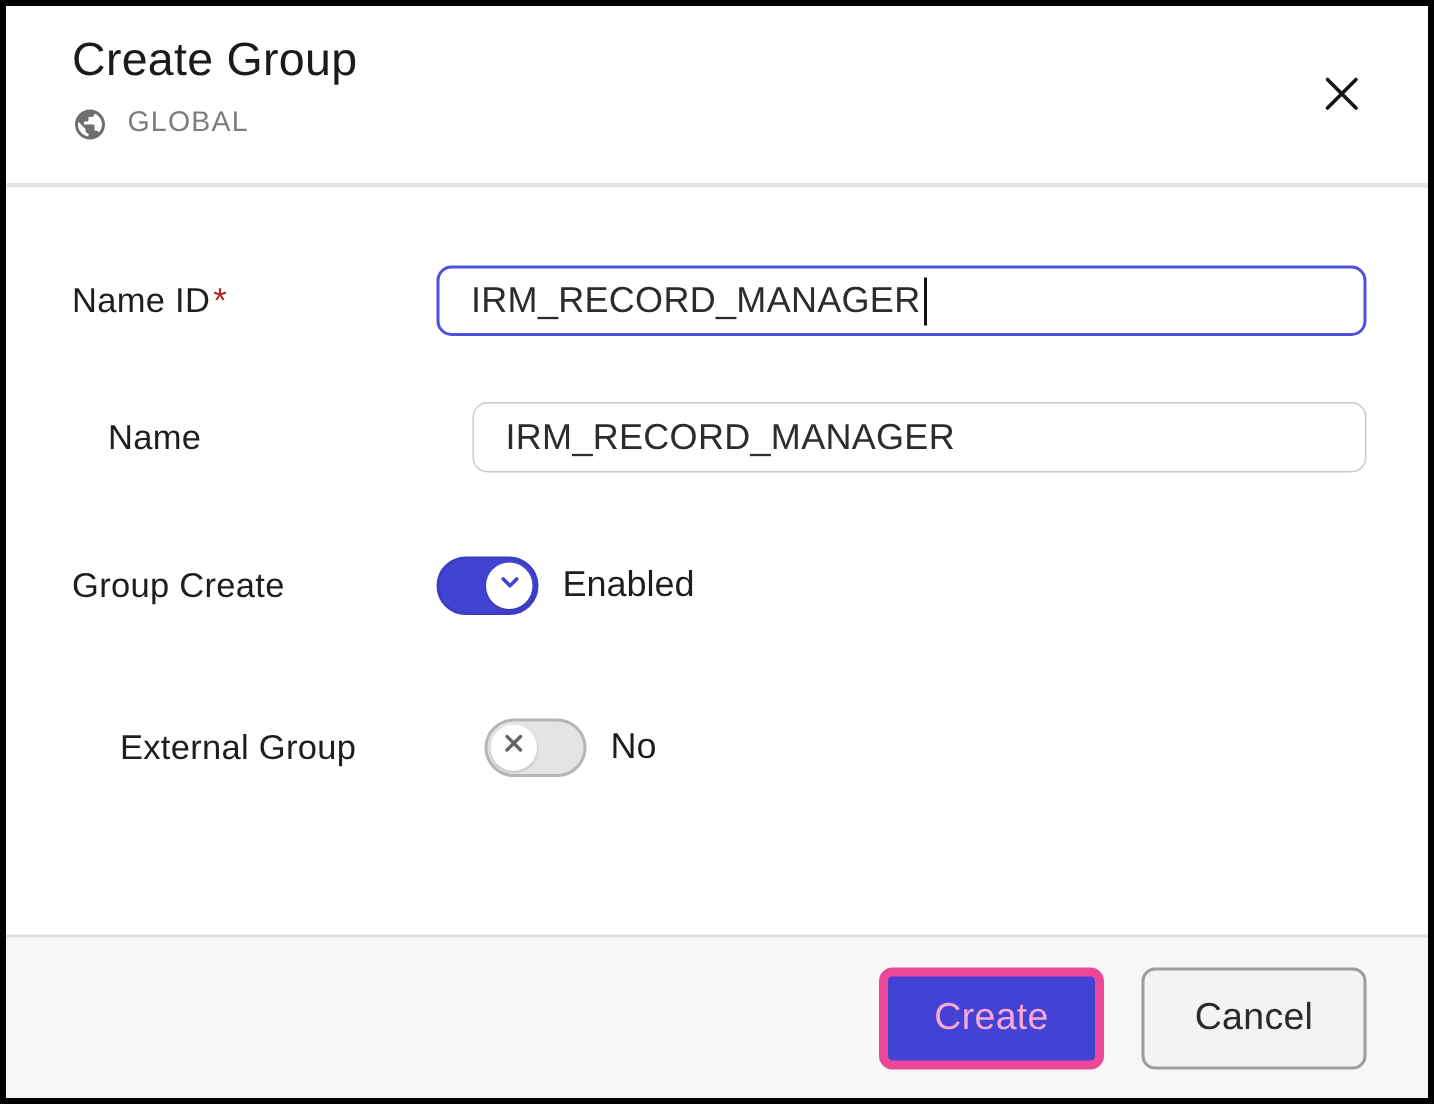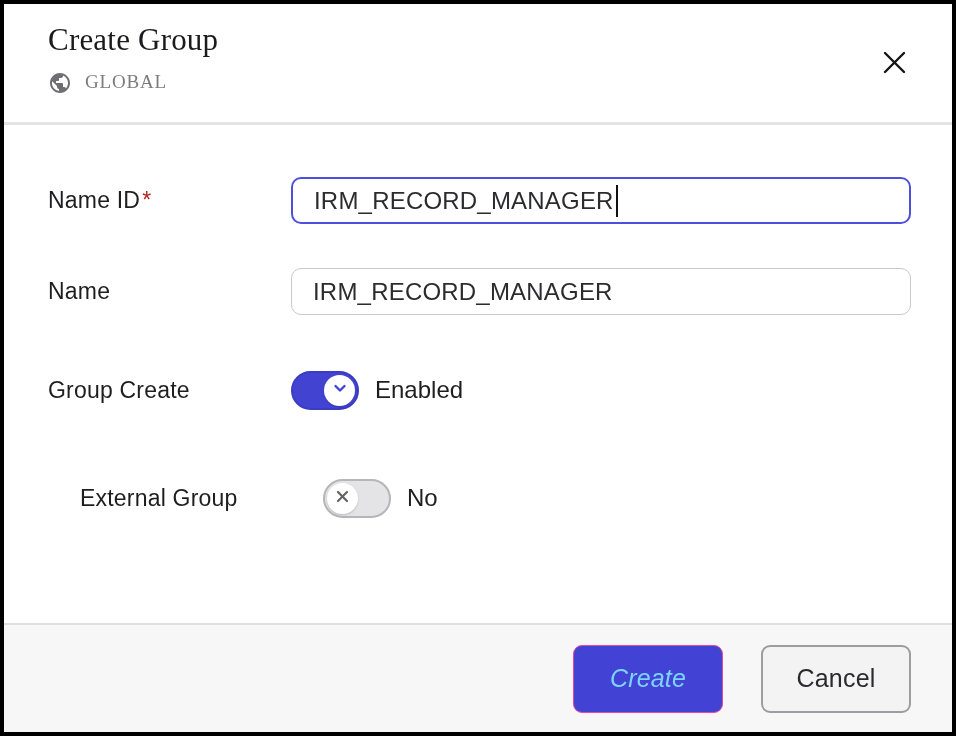--- a/index.html
+++ b/index.html
@@ -16,21 +16,20 @@
   }
 
   
   .dlg-header {
     position: relative;
     padding: 18px 36px 0 44px;
     height: 121px;
     flex: 0 0 auto;
     border-bottom: 3px solid #e4e4e6;
     background: #fff;
-    font-family: Liberation Serif, serif;
   }
   .dlg-title {
     font-size: 31px;
     font-weight: 500;
     color: #1b1b1d;
     letter-spacing: 0.2px;
   }
   .scope-row {
     margin-top: 13px;
     display: flex; align-items: flex-start; gap: 13px;
@@ -55,21 +54,21 @@
     flex: 1 1 auto;
     padding: 0 41px 0 44px;
     background: #fff;
   }
   .field-row {
     display: grid;
     grid-template-columns: 243px 1fr;
     align-items: center;
   }
   .row-group-id       { margin-top: 52px; }
-  .row-name           { margin-top: 44px; }
+  .row-name           { margin-top: 44px; margin-left: 24px; }
   .row-group-status   { margin-top: 55px; height: 40px; }
   .row-external-group { margin-top: 68px; height: 40px; margin-left: 32px; }
 
   .field-label {
     font-size: 23px;
     color: #1e1e20;
     letter-spacing: 0.2px;
   }
   .req-marker { color: #b3261e; margin-left: 2px; font-size: 23px; }
 
@@ -135,29 +134,27 @@
     min-width: 150px;
     border-radius: 9px;
     font-size: 25px;
     font-family: "Liberation Sans", "DejaVu Sans", sans-serif;
     cursor: pointer;
     padding: 0 28px;
     letter-spacing: 0.2px;
   }
   .btn-primary {
     background: #4242d4;
-    border: 1px solid #ec4899;
-    color: #7dd3fc;
-    font-style: italic;
+    border: 6px solid #ec4899;
+    color: #f9a8d4;
   }
   .btn-secondary {
     background: #f3f3f4;
     border: 2px solid #9d9da1;
     color: #2a2a2e;
-    margin-left: 13px;
   }
 </style>
 </head>
 <body>
 
 <div class="frame">
 
   <div class="dlg-header">
     <div class="dlg-title">Create Group</div>
     <div class="scope-row">

